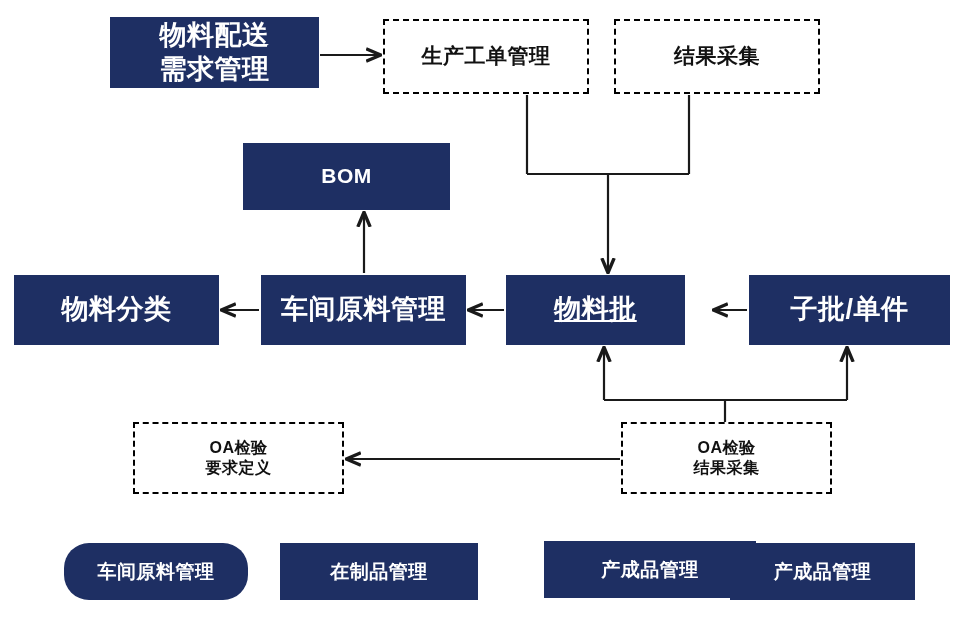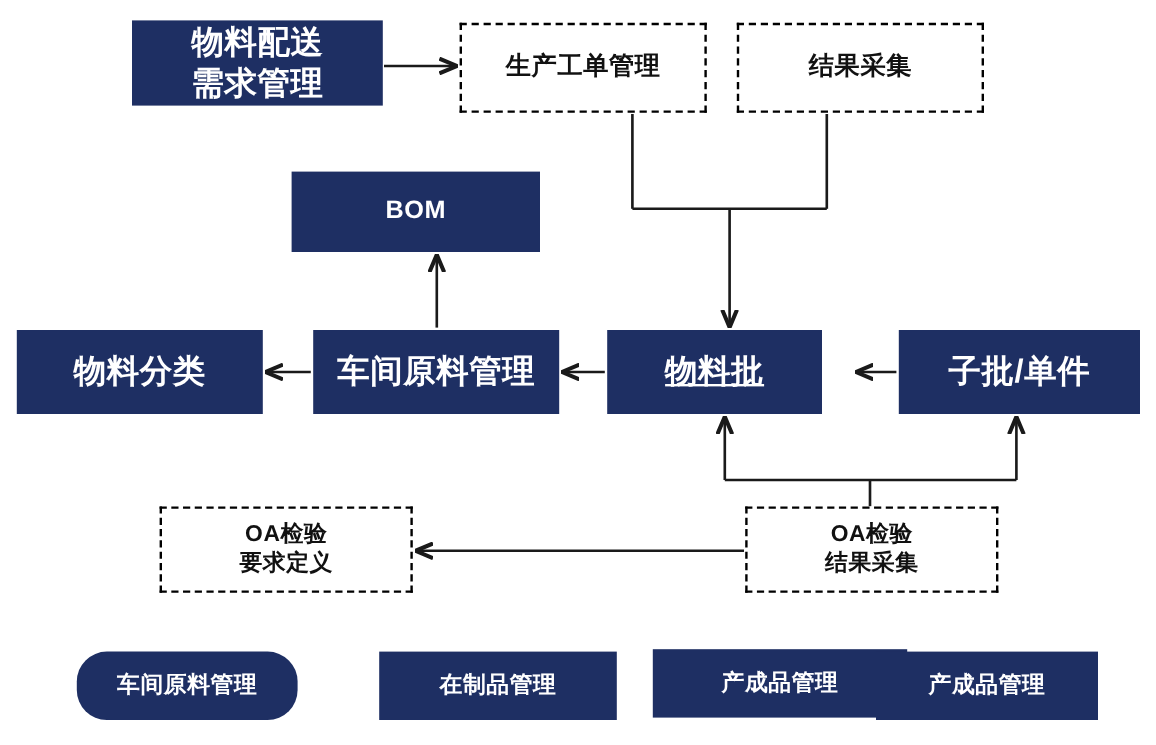--- a/index.html
+++ b/index.html
@@ -36,21 +36,21 @@
   .node.dashed {
     background: #ffffff;
     color: #111111;
     border: 2.5px dashed #000000;
   }
   .node .label {
     display: block;
     white-space: pre-line;
     padding: 0 6px;
   }
-  .fs-18 { font-size: 19px; }
+  .fs-18 { font-size: 16px; }
   .fs-19 { font-size: 19px; }
   .fs-20 { font-size: 27px; }
   .fs-21 { font-size: 21px; }
   svg.links {
     position: absolute;
     left: 0;
     top: 0;
     width: 963px;
     height: 621px;
     pointer-events: none;
@@ -136,21 +136,21 @@
 
   <div class="node dashed fs-18" style="left:621px; top:422px; width:211px; height:72px;">
     <span class="label">OA检验
 结果采集</span>
   </div>
 
   <div class="node solid fs-19" style="left:64px; top:543px; width:184px; height:57px;border-radius:25px;">
     <span class="label">车间原料管理</span>
   </div>
 
-  <div class="node solid fs-19" style="left:280px; top:543px; width:198px; height:57px;margin-left:36px;">
+  <div class="node solid fs-19" style="left:280px; top:543px; width:198px; height:57px;">
     <span class="label">在制品管理</span>
   </div>
 
   <div class="node solid fs-19" style="left:500px; top:541px; width:212px; height:57px;margin-left:44px;">
     <span class="label">产成品管理</span>
   </div>
 
   <div class="node solid fs-19" style="left:730px; top:543px; width:185px; height:57px;">
     <span class="label">产成品管理</span>
   </div>

